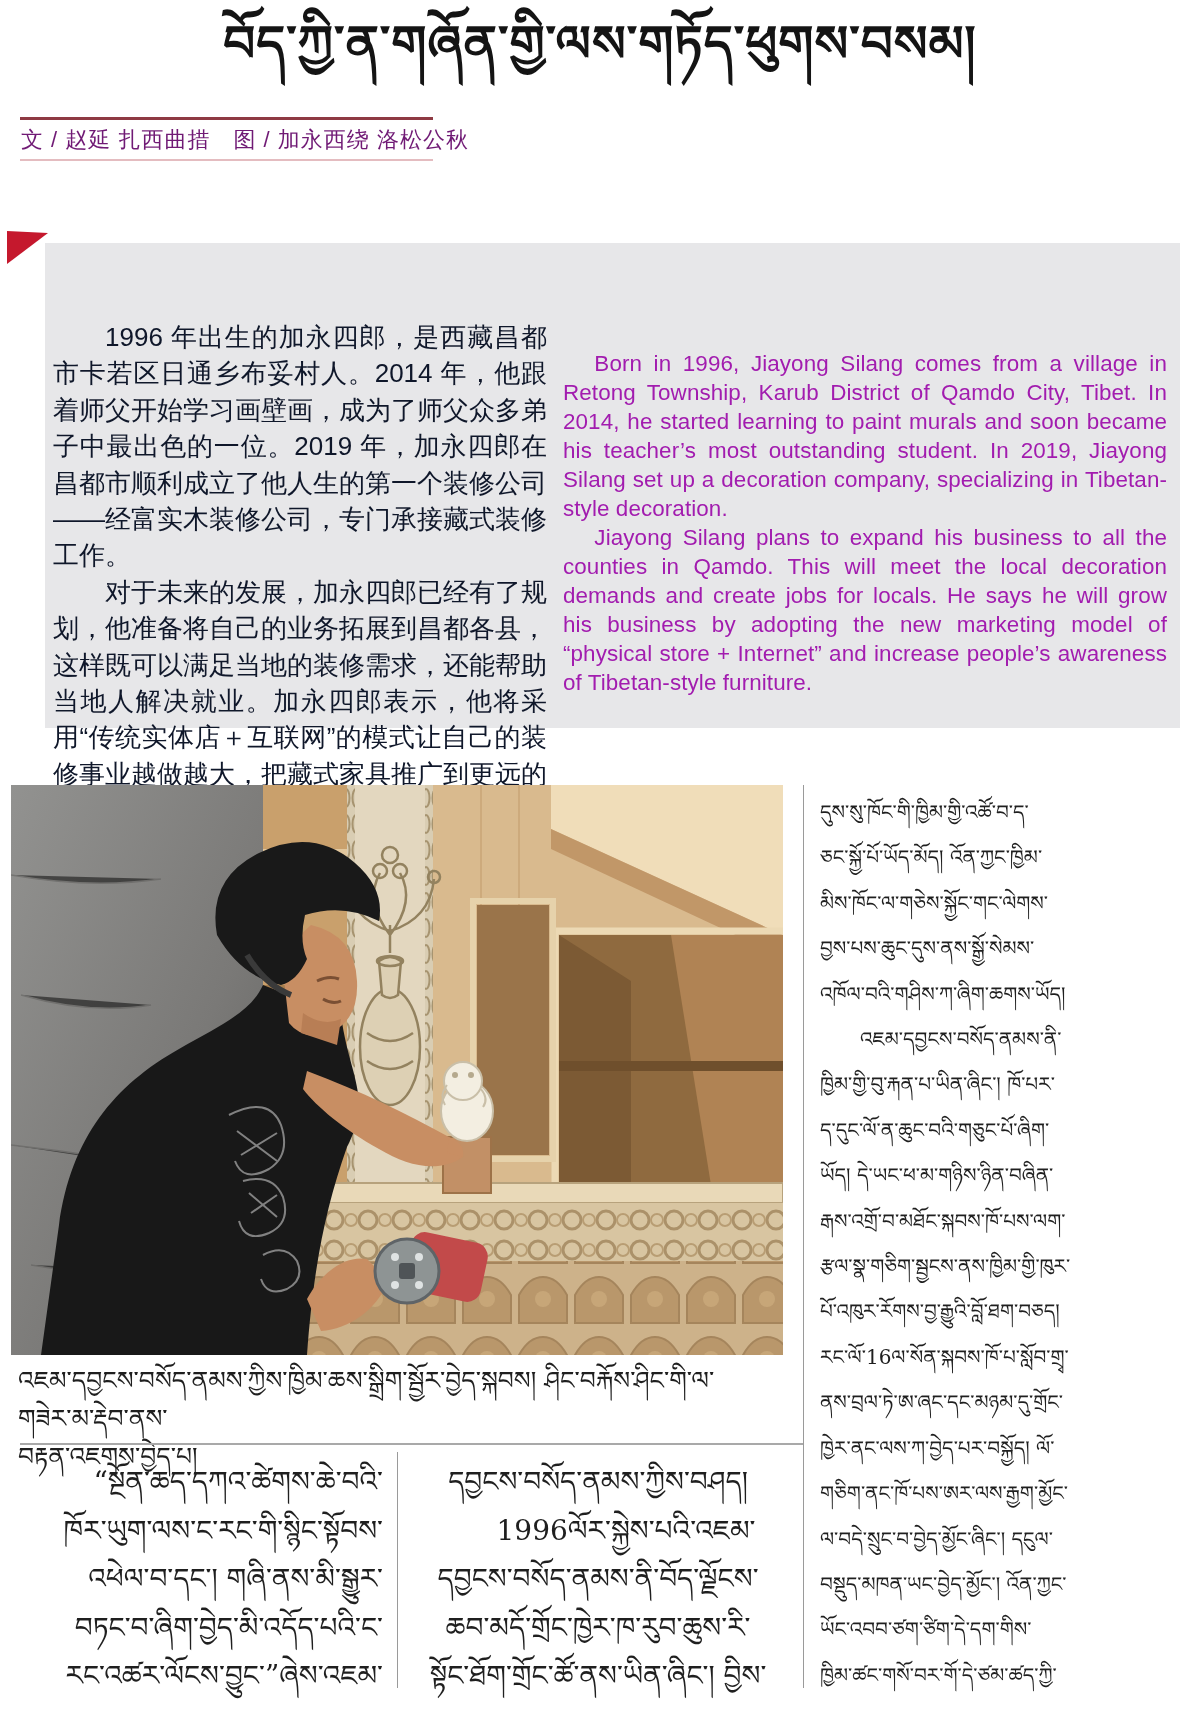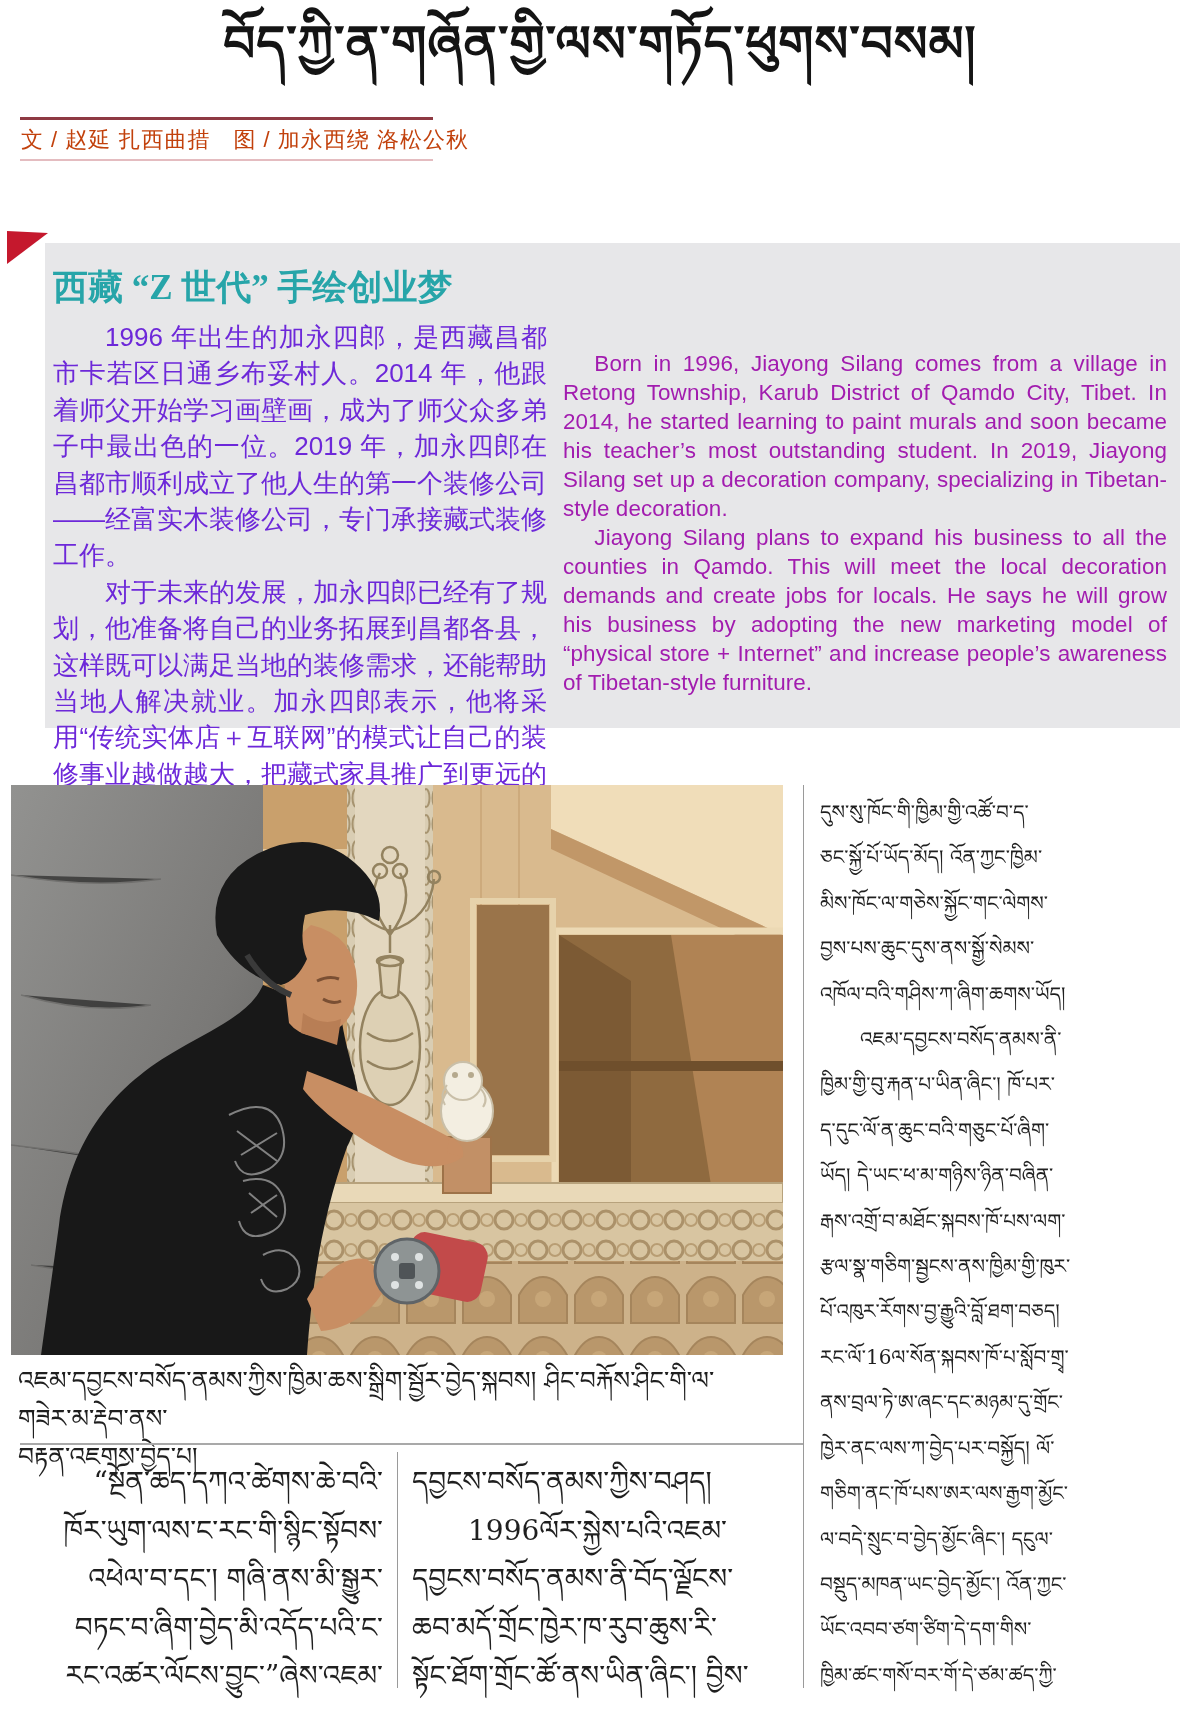--- a/index.html
+++ b/index.html
@@ -11,33 +11,33 @@
 
   
   .main-title{
     left:0;right:0;top:2px;height:84px;text-align:center;
     font-family:Liberation Serif, serif;
     font-size:50px;line-height:84px;font-weight:bold;color:#141414;
     letter-spacing:1px;white-space:nowrap;
   }
   .rule-dark{left:20px;top:117px;width:413px;height:3px;background:#8e3a43;}
   .rule-pink{left:20px;top:159px;width:413px;height:2px;background:#e4bcc0;}
-  .byline{left:21px;top:123px;width:560px;height:34px;font-size:22px;line-height:34px;color:#c2410c;letter-spacing:1px;}
+  .byline{left:21px;top:123px;width:560px;height:34px;font-size:22px;line-height:34px;color:#701a75;letter-spacing:1px;}
 
   
   .red-corner{left:7px;top:231px;width:41px;height:33px;background:#c5182d;
     clip-path:polygon(0 0,100% 6%,0 100%);}
   .feature-box{left:45px;top:243px;width:1135px;height:485px;background:#e7e7e9;}
   .cn-title{
     left:8px;top:22px;width:500px;height:46px;
     font-family:"Liberation Serif","DejaVu Serif",serif;font-weight:600;
     font-size:35px;line-height:46px;color:#27a5a9;white-space:nowrap;
   }
   .cn-body{left:8px;top:76px;width:494px;font-size:26px;line-height:36.4px;
-    text-align:justify;color:#6d28d9;}
+    text-align:justify;color:#0f172a;}
   .cn-body p{margin:0;text-indent:2em;}
   .en-title{
     left:518px;top:16px;width:610px;font-size:31px;line-height:36px;
     font-weight:bold;color:#27a5a9;letter-spacing:0.2px;
   }
   .en-body{left:518px;top:106px;width:604px;font-size:22.4px;line-height:29px;
     text-align:justify;color:#a21caf;letter-spacing:0.1px;}
   .en-body p{margin:0;text-indent:1.4em;}
 
   
@@ -48,36 +48,35 @@
   .caption{left:18px;top:1362px;width:720px;font-size:25px;line-height:38px;
     color:#242424;white-space:pre-line;}
 
   
   .h-rule{left:20px;top:1443px;width:783px;height:2px;background:#a9a9a9;}
   .v-rule-1{left:397px;top:1452px;width:1px;height:236px;background:#9a9a9a;}
   .v-rule-2{left:803px;top:785px;width:1px;height:903px;background:#9a9a9a;}
   .tib-col{white-space:pre-line;color:#1f1f1f;
     font-family:"DejaVu Serif","Liberation Serif",serif;}
   .col-left{left:18px;top:1458px;width:365px;font-size:28px;line-height:48.5px;text-align:right;}
-  .col-middle{left:412px;top:1458px;width:372px;font-size:28px;line-height:48.5px;}
+  .col-middle{left:412px;top:1458px;width:372px;font-size:28px;line-height:48.5px;text-align:center;}
   .col-right{left:820px;top:790px;width:368px;font-size:20px;line-height:45.4px;}
 </style>
 </head>
 <body>
 
 <div class="abs main-title">བོད་ཀྱི་ན་གཞོན་གྱི་ལས་གཏོད་ཕུགས་བསམ།</div>
 
 <div class="abs rule-dark"></div>
 <div class="abs byline">文 / 赵延 扎西曲措　图 / 加永西绕 洛松公秋</div>
 <div class="abs rule-pink"></div>
 
 <div class="abs red-corner"></div>
 
 <div class="abs feature-box">
-  <div class="abs cn-title">西藏 “Z 世代” 手绘创业梦</div>
 
   <div class="abs cn-body">
     <p>1996 年出生的加永四郎，是西藏昌都市卡若区日通乡布妥村人。2014 年，他跟着师父开始学习画壁画，成为了师父众多弟子中最出色的一位。2019 年，加永四郎在昌都市顺利成立了他人生的第一个装修公司——经富实木装修公司，专门承接藏式装修工作。</p>
     <p>对于未来的发展，加永四郎已经有了规划，他准备将自己的业务拓展到昌都各县，这样既可以满足当地的装修需求，还能帮助当地人解决就业。加永四郎表示，他将采用“传统实体店＋互联网”的模式让自己的装修事业越做越大，把藏式家具推广到更远的地方。</p>
   </div>
 
 
   <div class="abs en-body">
     <p>Born in 1996, Jiayong Silang comes from a village in Retong Township, Karub District of Qamdo City, Tibet. In 2014, he started learning to paint murals and soon became his teacher’s most outstanding student. In 2019, Jiayong Silang set up a decoration company, specializing in Tibetan-style decoration.</p>
     <p>Jiayong Silang plans to expand his business to all the counties in Qamdo. This will meet the local decoration demands and create jobs for locals. He says he will grow his business by adopting the new marketing model of “physical store + Internet” and increase people’s awareness of Tibetan-style furniture.</p>

